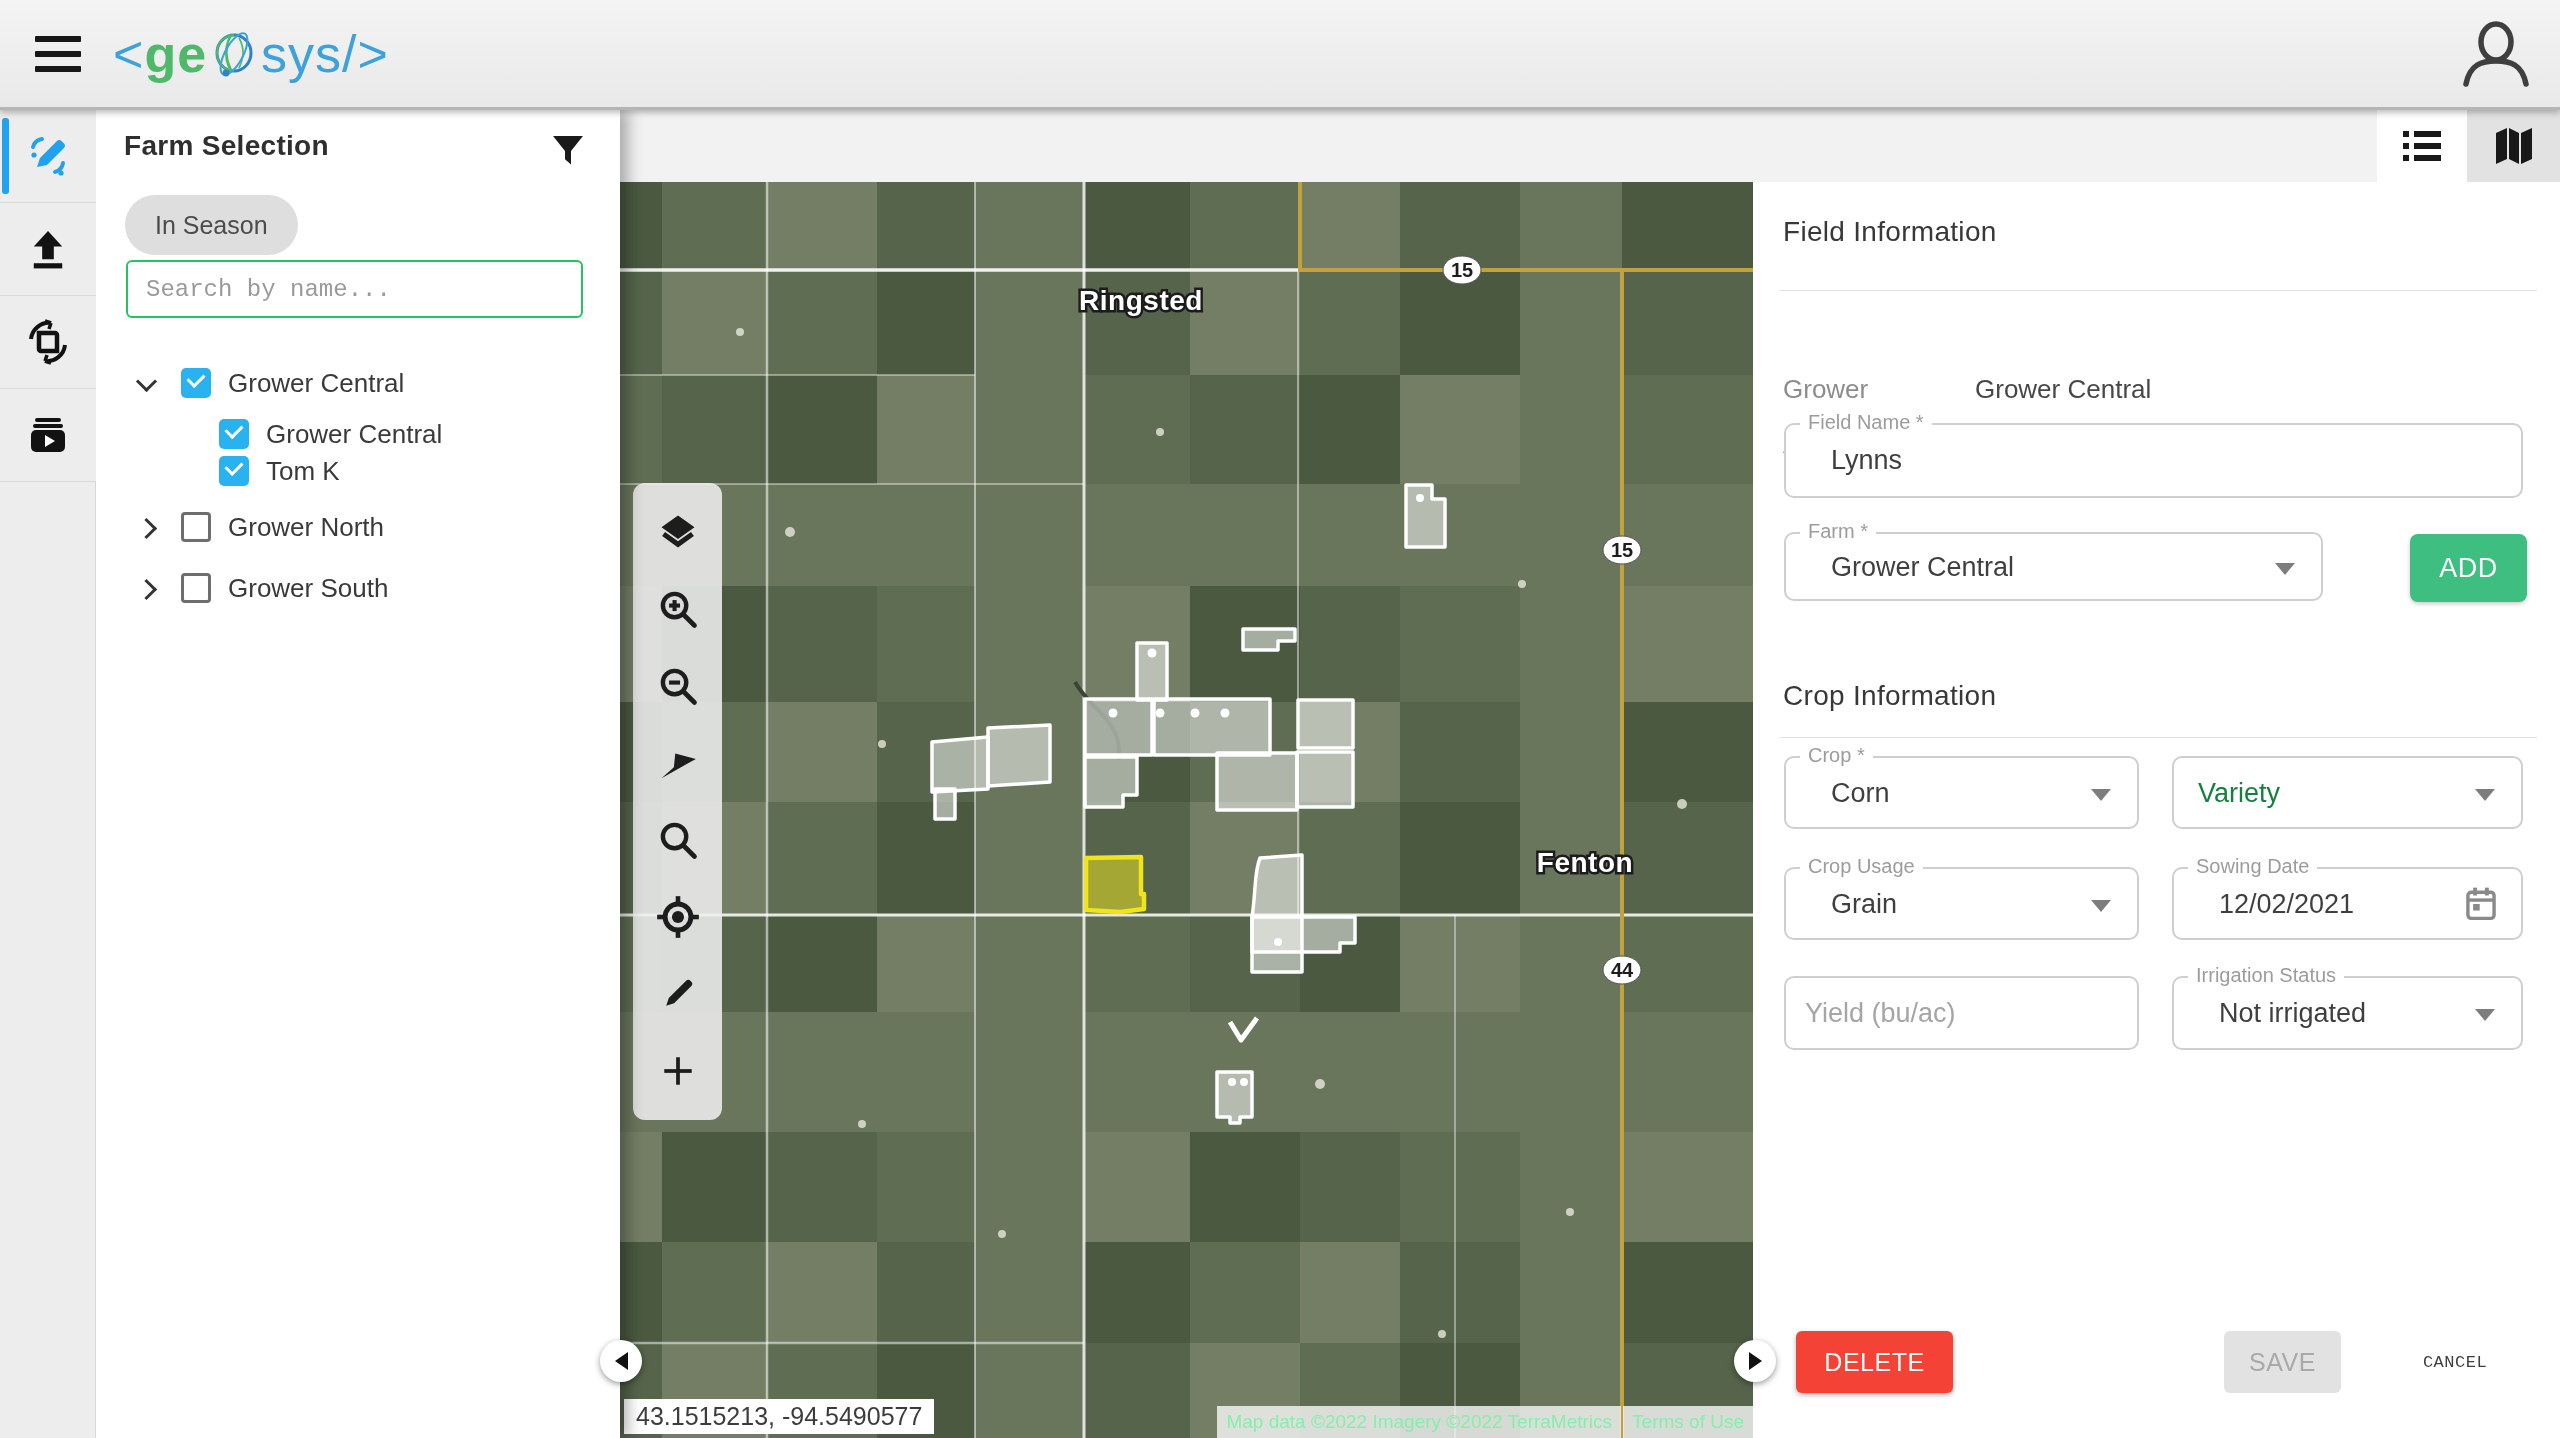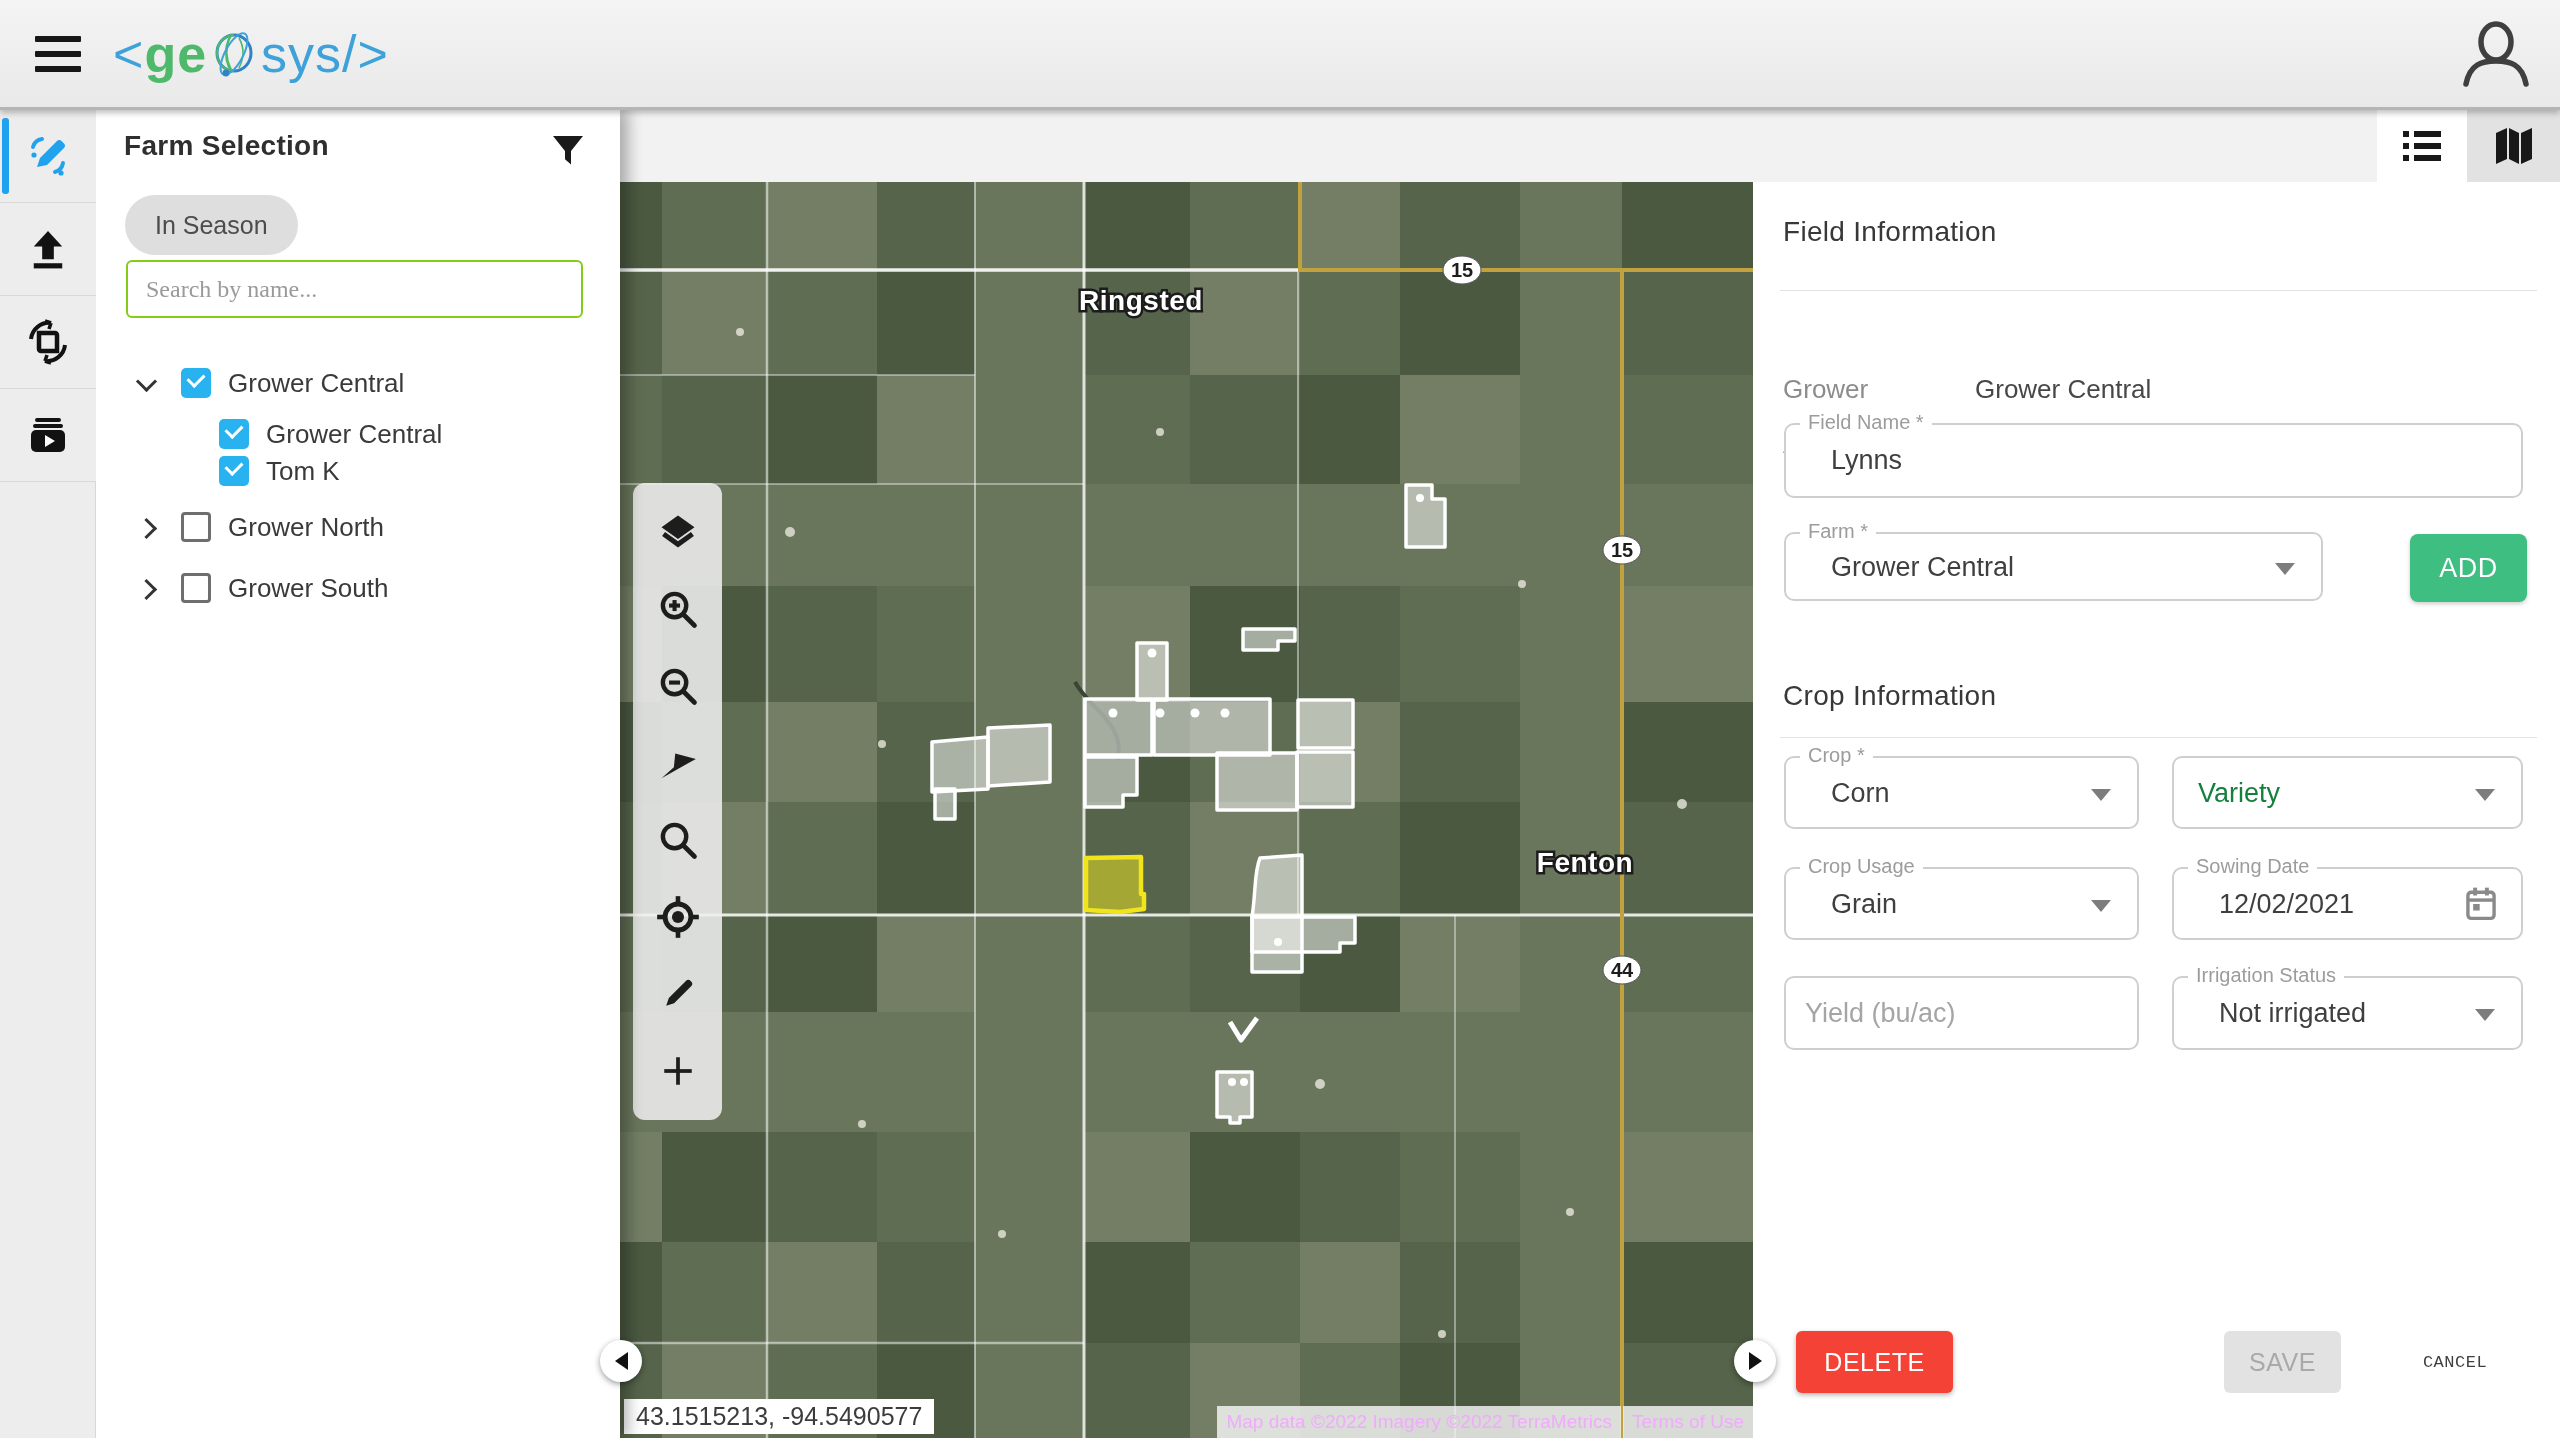--- a/index.html
+++ b/index.html
@@ -29,22 +29,22 @@
   .iconbar .ib-btn.active::before { content:""; position:absolute; left:2px; top:8px; bottom:8px; width:7px;
     background:#21a2ee; border-radius:3px; }
 
   
   .farm-panel { position:absolute; left:96px; top:110px; width:524px; height:1328px; background:#fff;
     z-index:15; box-shadow:8px 0 14px rgba(0,0,0,.30); }
   .fp-title { position:absolute; left:28px; top:20px; font-size:28px; font-weight:700; color:#2f2f2f; letter-spacing:.3px; }
   .fp-filter { position:absolute; right:32px; top:22px; width:40px; height:40px; background:none; border:none; cursor:pointer; }
   .chip { position:absolute; left:29px; top:85px; height:60px; padding:0 30px; background:#dedede; border:none;
     border-radius:30px; font-size:25px; color:#4c4c4c; cursor:pointer; font-family:inherit; }
-  .search { position:absolute; left:30px; top:150px; width:457px; height:58px; border:2px solid #84cc16;
-    border-radius:6px; font-size:24px; color:#444; padding:0 18px; font-family:Liberation Serif, serif; }
+  .search { position:absolute; left:30px; top:150px; width:457px; height:58px; border:2px solid #22c55e;
+    border-radius:6px; font-size:24px; color:#444; padding:0 18px; font-family:Liberation Mono, monospace; }
   .search::placeholder { color:#9a9a9a; }
   .tree { position:absolute; left:0; top:240px; width:524px; }
   .trow { position:absolute; height:40px; display:flex; align-items:center; }
   .caret { width:22px; height:22px; position:relative; cursor:pointer; background:none; border:none; }
   .caret::after { content:""; position:absolute; left:3px; top:2px; width:12px; height:12px;
     border-right:3px solid #333; border-bottom:3px solid #333; }
   .caret.down::after { transform:rotate(45deg); }
   .caret.right::after { transform:rotate(-45deg); top:5px; }
   .cbx { width:30px; height:30px; border-radius:5px; position:relative; cursor:pointer; flex:none; }
   .cbx.checked { background:#29b2f0; }
@@ -61,21 +61,21 @@
   .tg-map { background:#e2e2e2; width:93px; }
 
   
   .map { position:absolute; left:620px; top:182px; width:1133px; height:1256px; overflow:hidden; background:#55644a; }
   .map svg.base { position:absolute; left:0; top:0; }
   .map-toolbar { position:absolute; left:13px; top:301px; width:89px; height:637px;
     background:rgba(238,238,238,.88); border-radius:12px; display:flex; flex-direction:column;
     align-items:center; justify-content:space-around; padding:10px 0; }
   .mt-btn { width:60px; height:60px; background:none; border:none; display:flex; align-items:center; justify-content:center; cursor:pointer; }
   .coords { position:absolute; left:4px; bottom:4px; background:#fff; padding:3px 12px; font-size:25px; color:#3c3c3c;text-align:center; }
-  .attrib { position:absolute; right:0; bottom:0; display:flex; font-size:19px; color:#f0abfc; }
+  .attrib { position:absolute; right:0; bottom:0; display:flex; font-size:19px; color:#86efac; }
   .attrib > div { background:rgba(245,245,245,.82); padding:5px 9px; }
   .attrib .tou { margin-left:2px; cursor:pointer; }
 
   .edge-btn { position:absolute; width:42px; height:42px; border-radius:50%; background:#fff; border:none;
     box-shadow:0 2px 6px rgba(0,0,0,.4); z-index:25; cursor:pointer; display:flex; align-items:center; justify-content:center; }
   .edge-btn .tri-l { width:0; height:0; border-top:9px solid transparent; border-bottom:9px solid transparent; border-right:13px solid #111; }
   .edge-btn .tri-r { width:0; height:0; border-top:9px solid transparent; border-bottom:9px solid transparent; border-left:13px solid #111; }
 
   
   .field-panel { position:absolute; left:1755px; top:182px; width:805px; height:1256px; background:#fff; z-index:10; }

